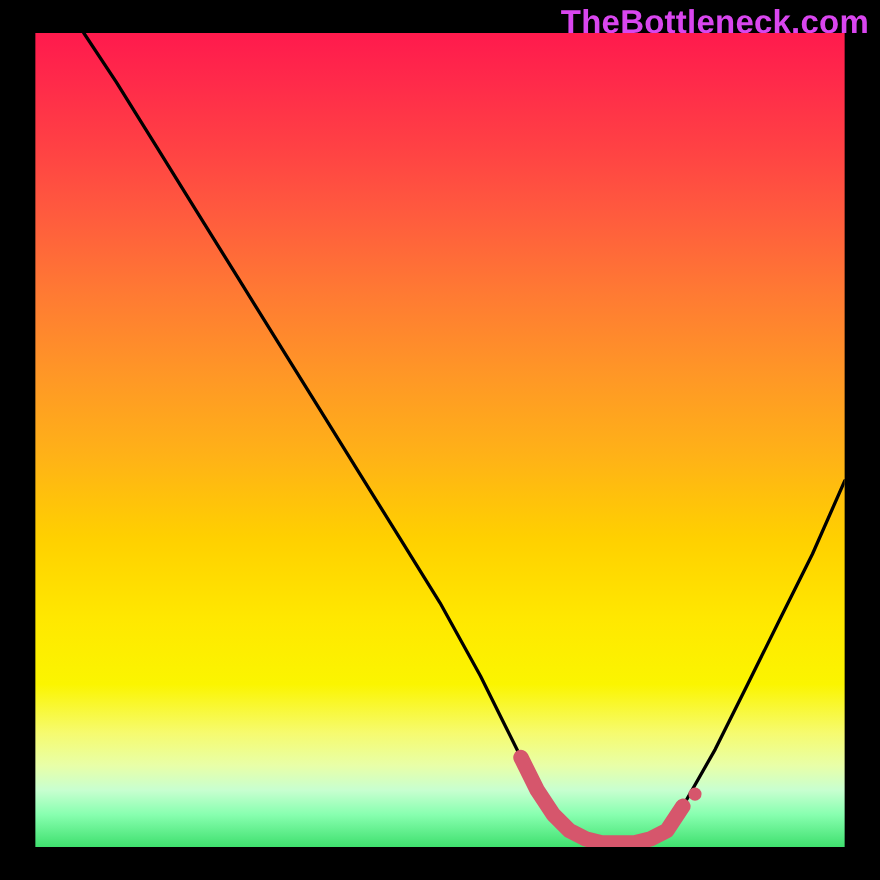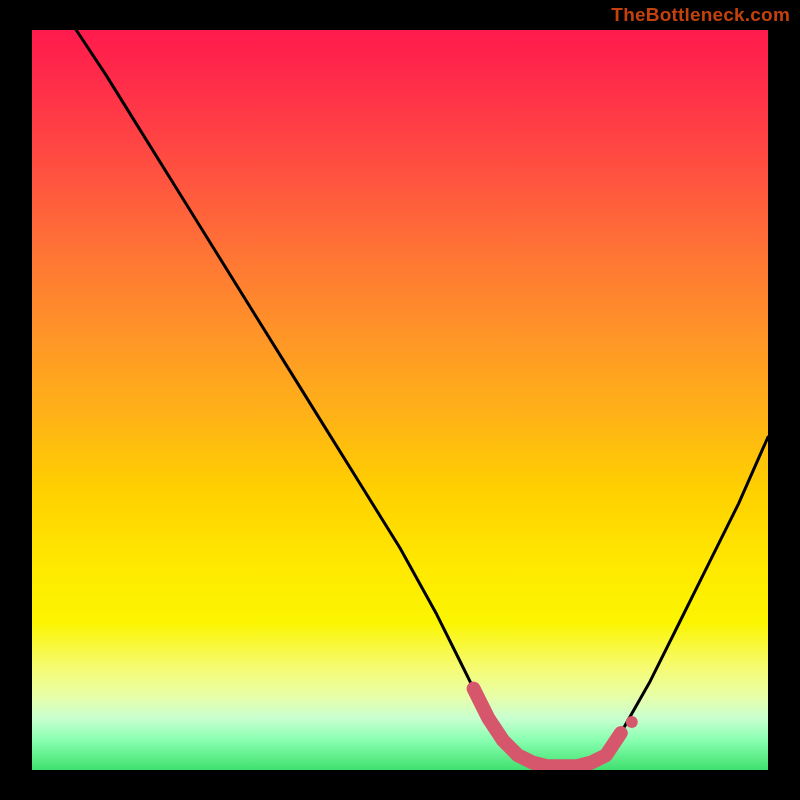--- a/index.html
+++ b/index.html
@@ -44,23 +44,23 @@
       #e8ffa8 90%,
       #c8ffd0 93%,
       #88ffb0 96%,
       #3fe06e 100%);
   }
   .watermark {
     position: absolute;
     top: 4px;
     right: 10px;
     font-family: Arial, Helvetica, sans-serif;
-    font-size: 19px;
+    font-size: 30px;
     font-weight: 600;
-    color: #c2410c;
+    color: #d946ef;
     letter-spacing: 0.2px;
   }
   svg.curve {
     position: absolute;
     inset: 0;
   }
 </style>
 </head>
 <body>
 

